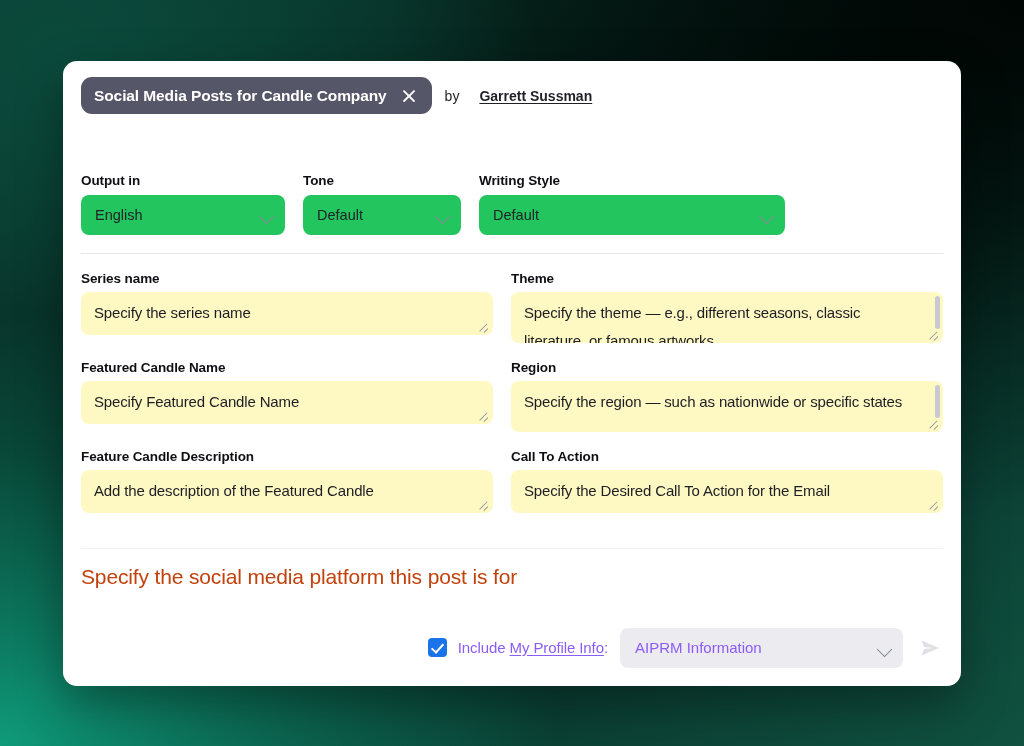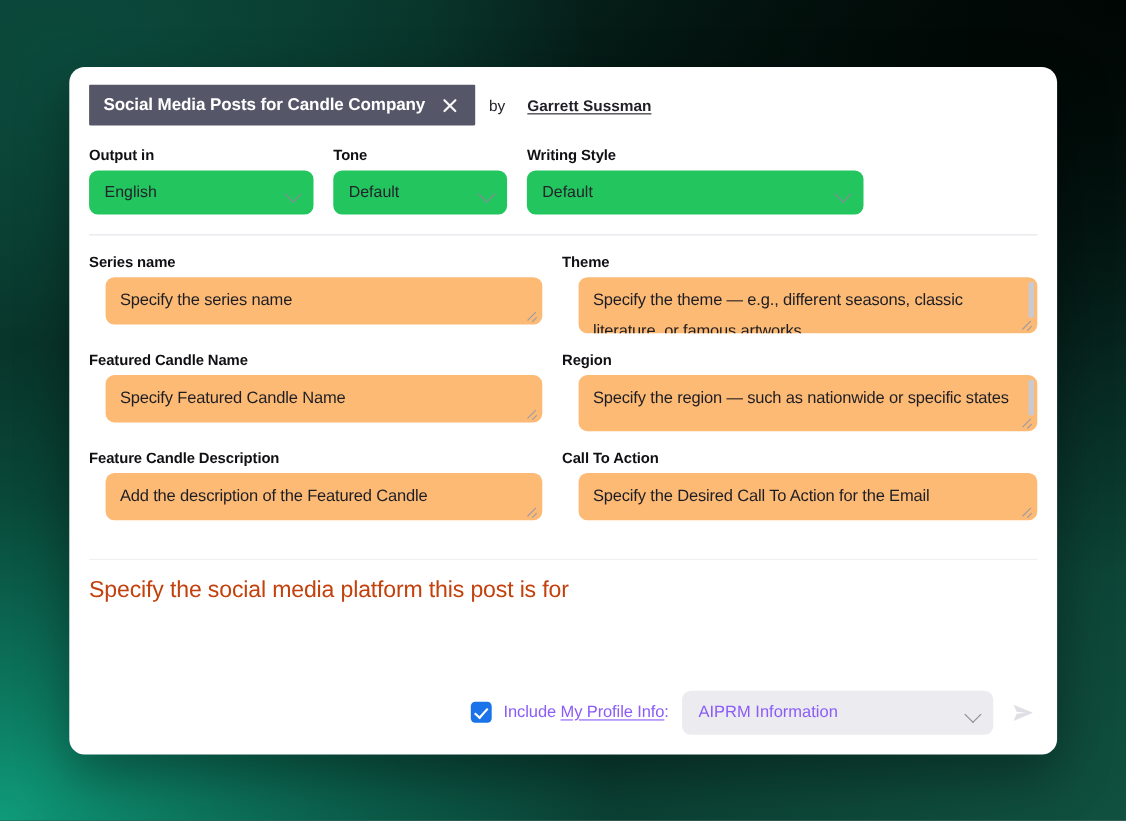--- a/index.html
+++ b/index.html
@@ -51,21 +51,21 @@
     height: 38px;
     flex: 0 0 auto;
   }
 
   .title-pill {
     display: inline-flex;
     align-items: center;
     gap: 14px;
     background: #565669;
     color: #ffffff;
-    border-radius: 1px;
+    border-radius: 11px;
     height: 37px;
     padding: 0 14px 0 13px;
     font-size: 15.5px;
     font-weight: 700;
     letter-spacing: -0.1px;
     white-space: nowrap;
     cursor: pointer;
   }
 
   .title-pill .pill-label { line-height: 1; }
@@ -105,21 +105,21 @@
     font-weight: bold;
   }
 
   
   .selects-row {
     display: flex;
     gap: 18px;
     margin-top: 18px;
     flex: 0 0 auto;
   }
-  .select-group { display: flex; flex-direction: column; }
+  .select-group { display: flex; flex-direction: column; margin-top: 40px; }
   .select-group.g0 { width: 204px; }
   .select-group.g1 { width: 158px; }
   .select-group.g2 { width: 306px; }
 
   .field-label {
     font-size: 13.5px;
     font-weight: 700;
     color: #101014;
     letter-spacing: -0.1px;
     margin-bottom: 7px;
@@ -163,24 +163,23 @@
     column-gap: 18px;
     row-gap: 0;
     margin-top: 17px;
     flex: 0 0 auto;
   }
   .fcell { margin-bottom: 17px; }
   .fcell .field-label { margin-bottom: 6px; }
 
   .ta-wrap {
     position: relative;
-    background: #fdba74;
+    background: #fef9c3;
     border-radius: 8px;
     overflow: hidden;
-    margin-left: 15px;
   }
   .ta-wrap.h1 { height: 43px; }
   .ta-wrap.h2 { height: 51px; }
 
   .ta-text {
     font-size: 15px;
     color: #1d1d24;
     line-height: 28px;
     padding: 7px 22px 0 13px;
     white-space: pre-wrap;

